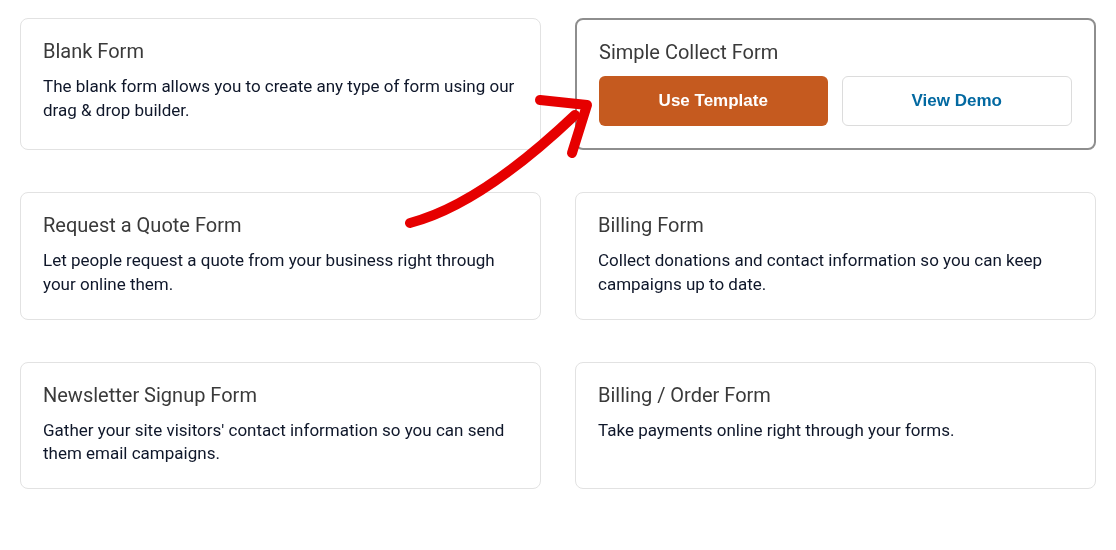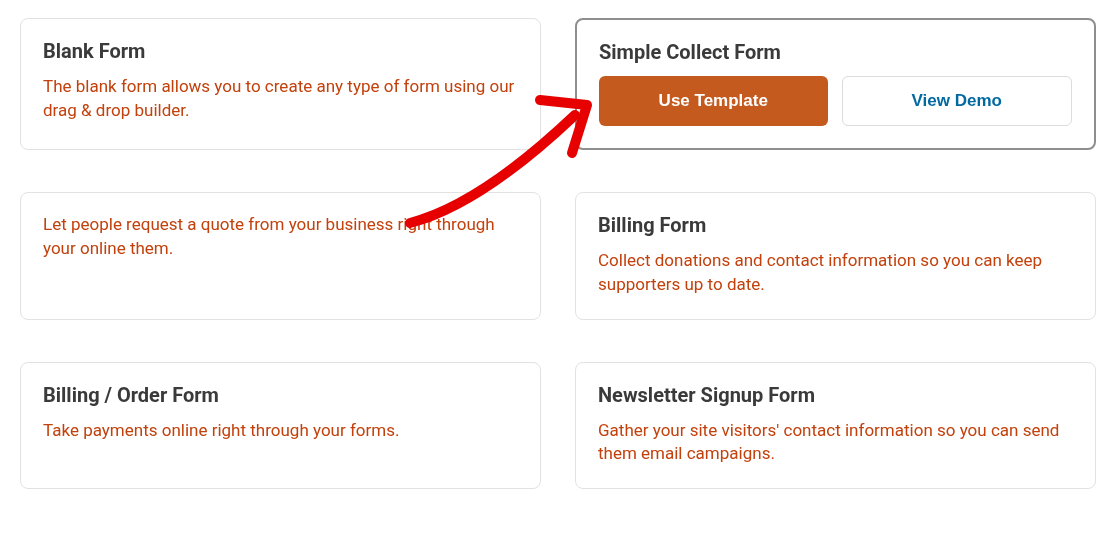--- a/index.html
+++ b/index.html
@@ -24,28 +24,28 @@
       border: 1px solid #e2e2e2;
       border-radius: 8px;
       padding: 20px 22px 22px 22px;
       background: #fff;
     }
     .card.selected {
       border: 2px solid #8e8e8e;
     }
     .card-title {
       font-size: 20px;
-      font-weight: 700;
+      font-weight: 400;
       color: #3a3a3a;
       margin-bottom: 12px;
     }
     .card-desc {
       font-size: 17px;
       line-height: 1.4;
-      color: #c2410c;
+      color: #0f172a;
     }
     .btn-row {
       display: flex;
       gap: 14px;
       margin-top: 4px;
     }
     .btn {
       flex: 1;
       height: 50px;
       border-radius: 6px;
@@ -85,36 +85,37 @@
 
   <div class="card selected">
     <div class="card-title">Simple Collect Form</div>
     <div class="btn-row">
       <button class="btn btn-primary">Use Template</button>
       <button class="btn btn-secondary">View Demo</button>
     </div>
   </div>
 
   <div class="card">
+    <div class="card-title">Request a Quote Form</div>
     <div class="card-desc">Let people request a quote from your business right through your online them.</div>
   </div>
 
   <div class="card">
     <div class="card-title">Billing Form</div>
-    <div class="card-desc">Collect donations and contact information so you can keep supporters up to date.</div>
+    <div class="card-desc">Collect donations and contact information so you can keep campaigns up to date.</div>
+  </div>
+
+  <div class="card">
+    <div class="card-title">Newsletter Signup Form</div>
+    <div class="card-desc">Gather your site visitors' contact information so you can send them email campaigns.</div>
   </div>
 
   <div class="card">
     <div class="card-title">Billing / Order Form</div>
     <div class="card-desc">Take payments online right through your forms.</div>
-  </div>
-
-  <div class="card">
-    <div class="card-title">Newsletter Signup Form</div>
-    <div class="card-desc">Gather your site visitors' contact information so you can send them email campaigns.</div>
   </div>
 
 </div>
 
 <svg class="arrow-overlay" width="230" height="170" viewBox="0 0 230 170">
   <g fill="none" stroke="#e60000" stroke-width="10" stroke-linecap="round" stroke-linejoin="round">
 
     <path d="M 30 158 Q 100 140 195 50"></path>
 
     <path d="M 160 35 L 207 40 L 192 88"></path>

